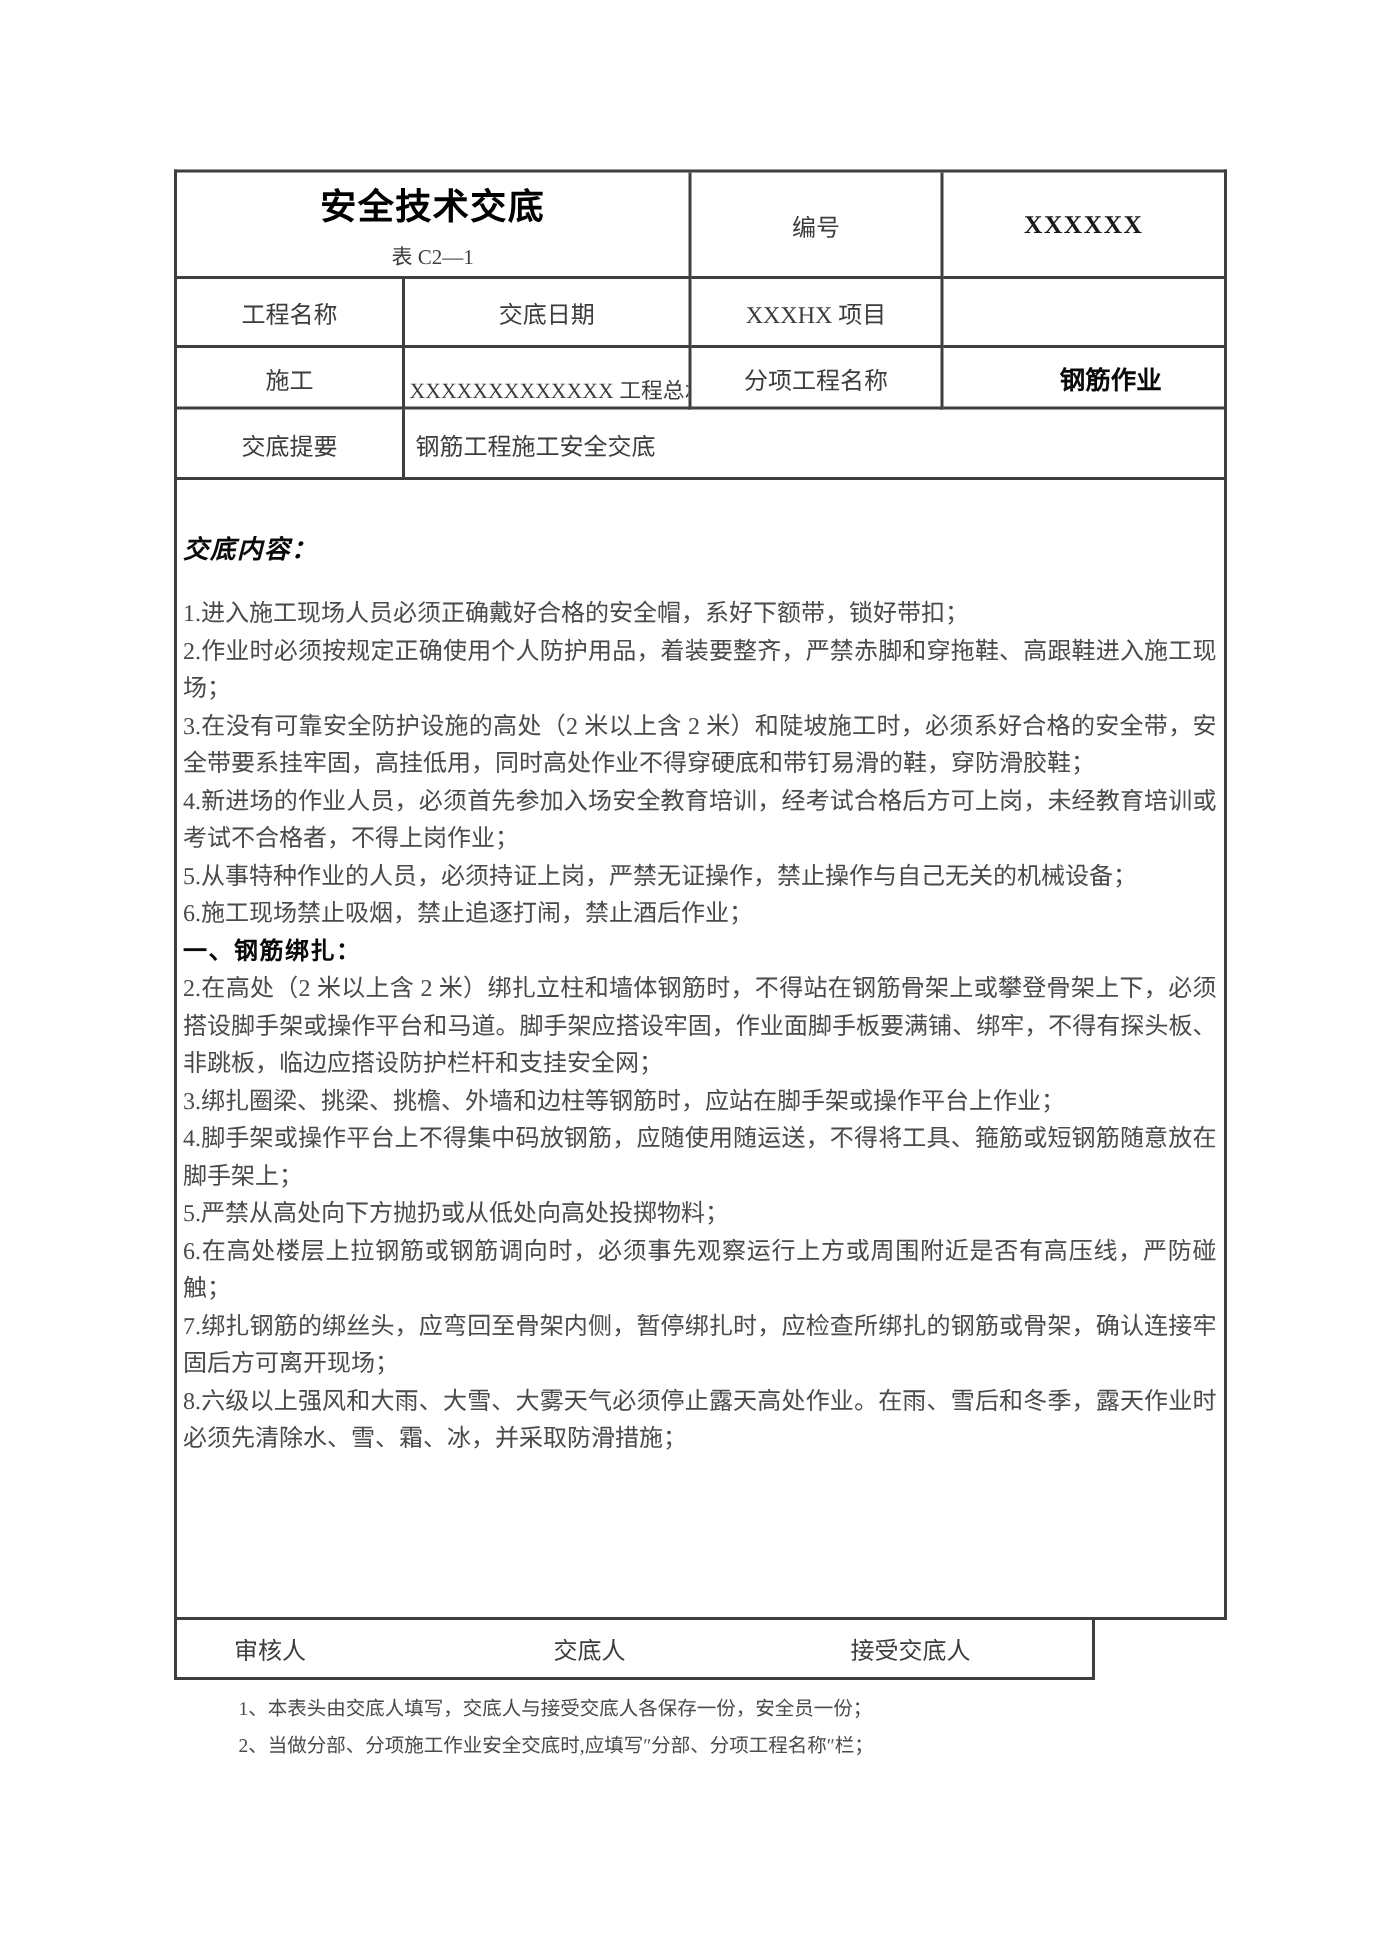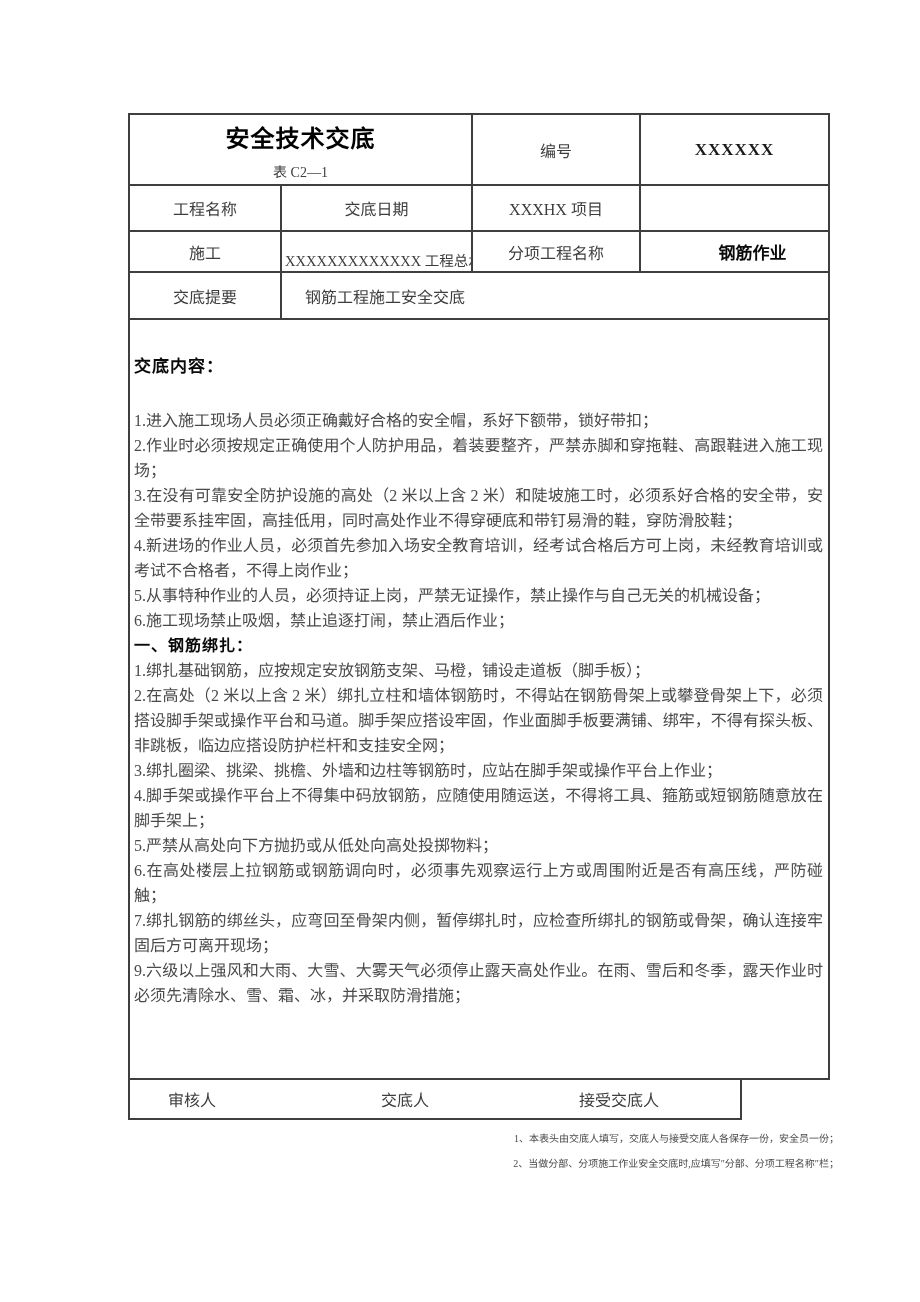--- a/index.html
+++ b/index.html
@@ -8,21 +8,21 @@
     --dark:#101010;
     --serif:"Liberation Serif","DejaVu Serif",serif;
     --sans:"Liberation Sans","DejaVu Sans",sans-serif;
   }
   *{box-sizing:border-box;margin:0;padding:0;}
   html,body{background:#ffffff;}
   body{
     width:920px;height:1302px;position:relative;overflow:hidden;
     font-family:var(--serif);color:var(--ink);
   }
-  .doc-table{position:absolute;left:128px;top:113px;width:702px;}
+  .doc-table{position:absolute;left:116px;top:113px;width:702px;}
 
   
   .hdr{
     display:grid;
     grid-template-columns:152px 191px 168px 187px;
     grid-template-rows:71px 46px 41px 47px;
     border:2px solid var(--border);
     border-bottom:none;
     width:702px;
   }
@@ -36,34 +36,34 @@
   .cell.last-col{border-right:none;}
   .title-cell{grid-column:1 / 3;grid-row:1;flex-direction:column;gap:7px;}
   .doc-title{font-family:var(--sans);font-weight:bold;font-size:24px;color:#000;letter-spacing:1px;}
   .doc-subtitle{font-size:14px;color:#3d3d3d;}
   .serial-value{font-family:var(--serif);font-weight:bold;font-size:17px;color:#1a1a1a;letter-spacing:1px;}
   .contractor-value{
     align-items:flex-end;justify-content:flex-start;
     padding:0 0 1px 3px;font-size:14.5px;white-space:nowrap;
   }
   .subproject-value{font-family:var(--sans);font-weight:bold;font-size:17px;color:#0a0a0a;padding-left:36px;}
-  .summary-value{grid-column:2 / 5;justify-content:flex-start;padding-left:23px;border-right:none;}
+  .summary-value{grid-column:2 / 5;justify-content:flex-start;padding-left:7px;border-right:none;}
 
   
   .content-cell{
     width:702px;height:760px;
     border-left:2px solid var(--border);
     border-right:2px solid var(--border);
     border-bottom:2px solid var(--border);
     padding:32px 5px 0 4px;
     overflow:hidden;
   }
   .content-heading{
     font-family:var(--sans);font-weight:bold;font-size:17px;color:#0a0a0a;
-    margin-bottom:31px;letter-spacing:1px;
+    margin-bottom:20px;letter-spacing:1px;font-style:italic;
   }
   .content-cell p{
     font-size:16px;line-height:25px;text-align:justify;color:var(--ink);
   }
   .section-heading{
     font-family:var(--sans) !important;font-weight:bold;color:#0a0a0a !important;
     letter-spacing:1px;text-align:left !important;
   }
 
   
@@ -76,21 +76,21 @@
   .sig-row span{
     position:absolute;top:50%;transform:translateY(-50%);
     font-size:16px;color:#3d3d3d;white-space:nowrap;
   }
   .sig-reviewer{left:38px;}
   .sig-discloser{left:251px;text-align:center;}
   .sig-receiver{left:449px;}
 
   
   .notes{position:absolute;left:159px;top:1126px;width:680px;}
-  .notes p{font-size:10px;line-height:25px;color:var(--ink);text-align:right;}
+  .notes p{font-size:13px;line-height:25px;color:var(--ink);}
 </style>
 </head>
 <body>
 
 <div class="doc-table">
 
   <div class="hdr">
     <div class="cell title-cell">
       <div class="doc-title">安全技术交底</div>
       <div class="doc-subtitle">表 C2—1</div>
@@ -114,28 +114,27 @@
 
   <div class="content-cell">
     <div class="content-heading">交底内容：</div>
     <p>1.进入施工现场人员必须正确戴好合格的安全帽，系好下额带，锁好带扣；</p>
     <p>2.作业时必须按规定正确使用个人防护用品，着装要整齐，严禁赤脚和穿拖鞋、高跟鞋进入施工现场；</p>
     <p>3.在没有可靠安全防护设施的高处（2 米以上含 2 米）和陡坡施工时，必须系好合格的安全带，安全带要系挂牢固，高挂低用，同时高处作业不得穿硬底和带钉易滑的鞋，穿防滑胶鞋；</p>
     <p>4.新进场的作业人员，必须首先参加入场安全教育培训，经考试合格后方可上岗，未经教育培训或考试不合格者，不得上岗作业；</p>
     <p>5.从事特种作业的人员，必须持证上岗，严禁无证操作，禁止操作与自己无关的机械设备；</p>
     <p>6.施工现场禁止吸烟，禁止追逐打闹，禁止酒后作业；</p>
     <p class="section-heading">一、钢筋绑扎：</p>
-    <p>1.绑扎基础钢筋，应按规定安放钢筋支架、马橙，铺设走道板（脚手板）；</p>
     <p>2.在高处（2 米以上含 2 米）绑扎立柱和墙体钢筋时，不得站在钢筋骨架上或攀登骨架上下，必须搭设脚手架或操作平台和马道。脚手架应搭设牢固，作业面脚手板要满铺、绑牢，不得有探头板、非跳板，临边应搭设防护栏杆和支挂安全网；</p>
     <p>3.绑扎圈梁、挑梁、挑檐、外墙和边柱等钢筋时，应站在脚手架或操作平台上作业；</p>
     <p>4.脚手架或操作平台上不得集中码放钢筋，应随使用随运送，不得将工具、箍筋或短钢筋随意放在脚手架上；</p>
     <p>5.严禁从高处向下方抛扔或从低处向高处投掷物料；</p>
     <p>6.在高处楼层上拉钢筋或钢筋调向时，必须事先观察运行上方或周围附近是否有高压线，严防碰触；</p>
     <p>7.绑扎钢筋的绑丝头，应弯回至骨架内侧，暂停绑扎时，应检查所绑扎的钢筋或骨架，确认连接牢固后方可离开现场；</p>
-    <p>9.六级以上强风和大雨、大雪、大雾天气必须停止露天高处作业。在雨、雪后和冬季，露天作业时必须先清除水、雪、霜、冰，并采取防滑措施；</p>
+    <p>8.六级以上强风和大雨、大雪、大雾天气必须停止露天高处作业。在雨、雪后和冬季，露天作业时必须先清除水、雪、霜、冰，并采取防滑措施；</p>
   </div>
 
   <div class="sig-row">
     <span class="sig-reviewer">审核人</span>
     <span class="sig-discloser">交底人</span>
     <span class="sig-receiver">接受交底人</span>
   </div>
 </div>
 
 <div class="notes">

